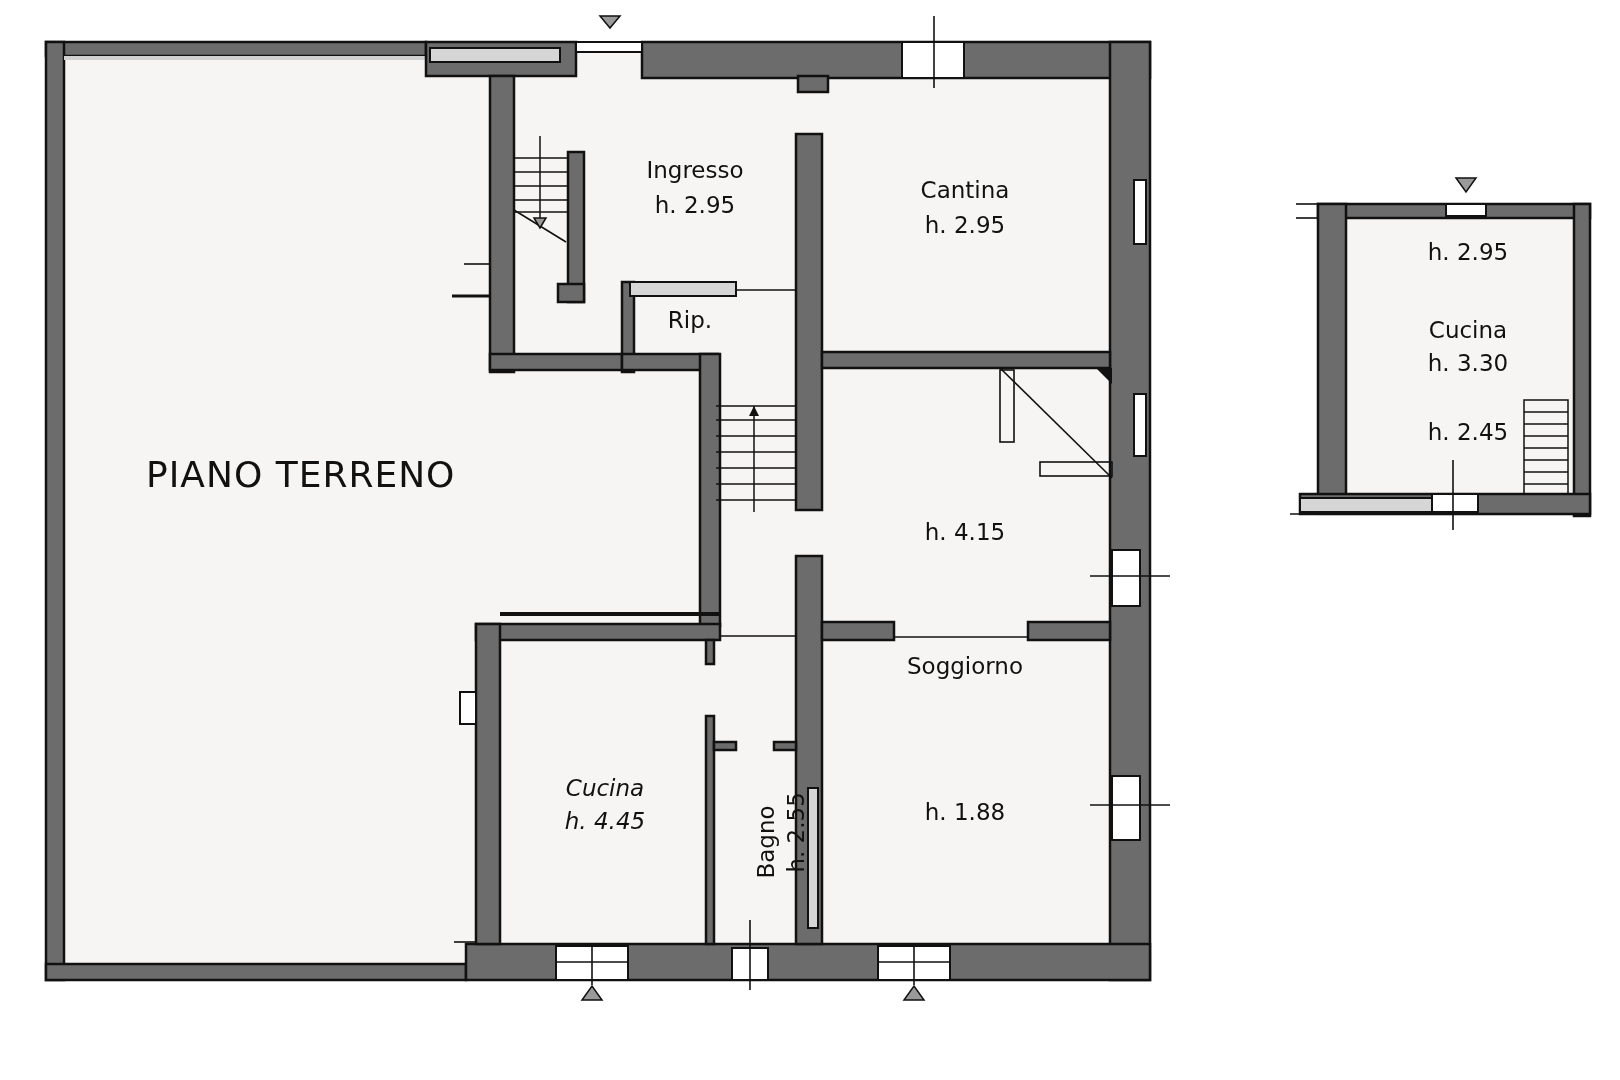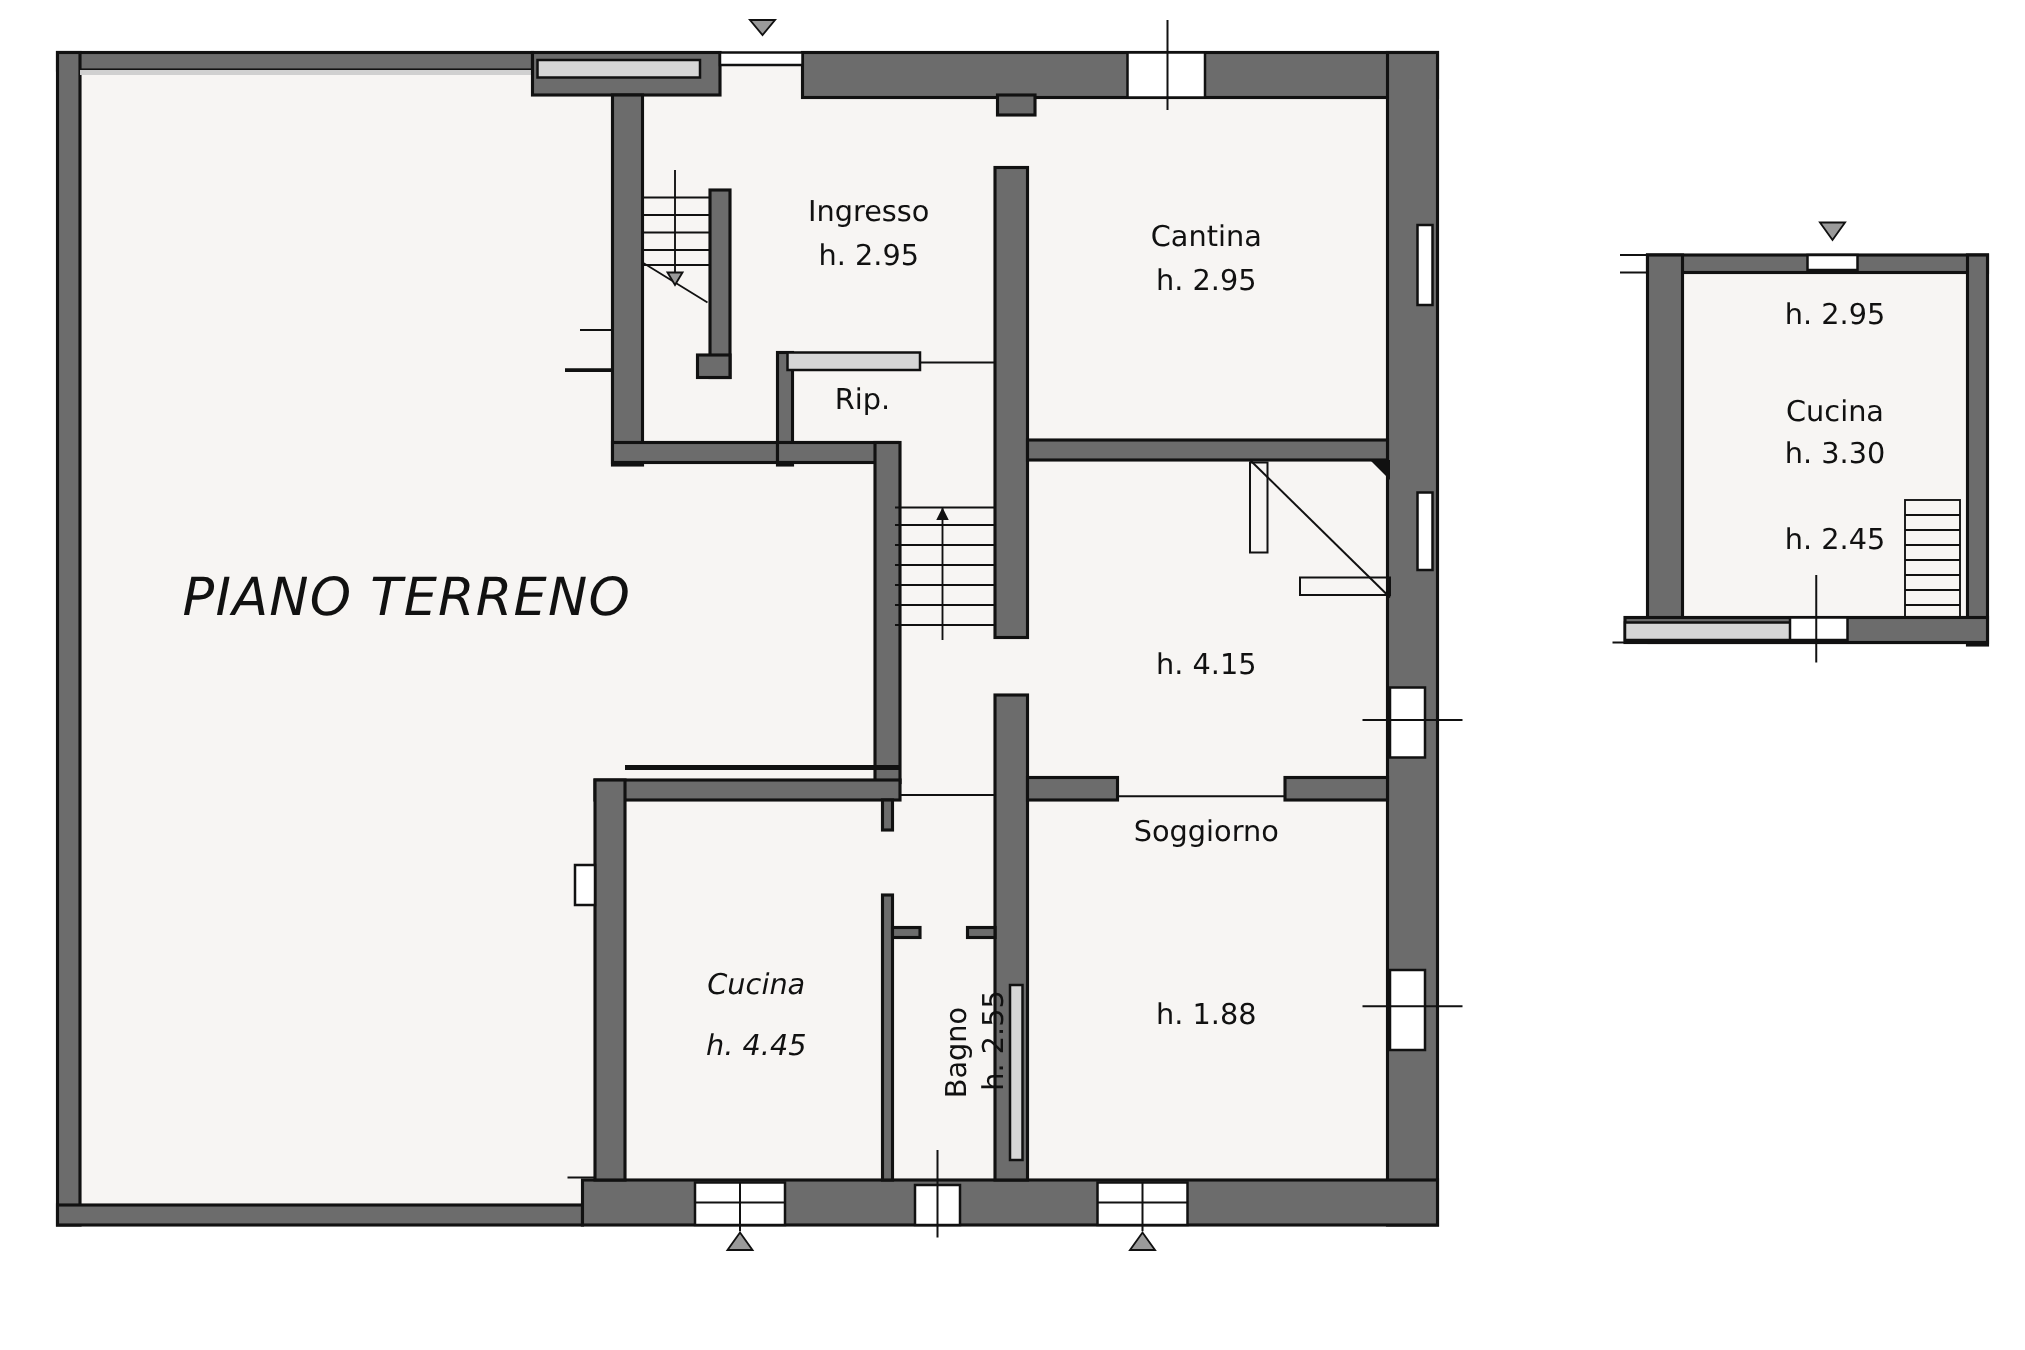--- a/index.html
+++ b/index.html
@@ -7,21 +7,21 @@
   #plan { position: absolute; left: 0; top: 0; width: 1620px; height: 1080px; }
   .floor { fill: #f7f5f3; }
   .wall { fill: #6c6c6c; stroke: #111; stroke-width: 2.5; }
   .wall-light { fill: #d6d6d6; stroke: #111; stroke-width: 2; }
   .thin { stroke: #111; stroke-width: 1.6; fill: none; }
   .line { stroke: #111; stroke-width: 3; fill: none; }
   .win { fill: #ffffff; stroke: #111; stroke-width: 2; }
   .step { stroke: #111; stroke-width: 1.5; }
   .arrow { fill: #9a9a9a; stroke: #111; stroke-width: 1.5; }
   .lbl { position: absolute; color: #111; font-family: "DejaVu Sans", sans-serif; text-align: center; white-space: nowrap; line-height: 1.25; }
-  .lbl-big { font-size: 42px; letter-spacing: 1px; font-style: italic; }
+  .lbl-big { font-size: 36px; letter-spacing: 1px; }
   .lbl-room { font-size: 23px; }
 </style>
 </head>
 <body>
 
 <svg id="plan" viewBox="0 0 1620 1080" xmlns="http://www.w3.org/2000/svg">
 
   <g>
 
     <rect x="46" y="42" width="1104" height="938" class="floor"></rect>
@@ -179,21 +179,21 @@
   <div>h. 4.15</div>
 </div>
 <div class="lbl lbl-room" style="left:880px; top:652px; width:170px;">
   <div>Soggiorno</div>
 </div>
 <div class="lbl lbl-room" style="left:890px; top:798px; width:150px;">
   <div>h. 1.88</div>
 </div>
 <div class="lbl lbl-room" style="left:530px; top:774px; width:150px;font-style:italic;">
   <div>Cucina</div>
-  <div style="margin-top:20px;">h. 4.45</div>
+  <div style="margin-top:4px;">h. 4.45</div>
 </div>
 <div class="lbl lbl-room" style="left:686px; top:818px; width:160px; transform: rotate(-90deg); transform-origin: center;">
   <span>Bagno</span>
   <span style="display:inline-block; width:12px;"></span>
   <div style="position:absolute; left:0; width:160px; top:30px;">h. 2.55</div>
 </div>
 
 <div class="lbl lbl-room" style="left:1398px; top:238px; width:140px;">h. 2.95</div>
 <div class="lbl lbl-room" style="left:1398px; top:316px; width:140px;">
   <div>Cucina</div>

